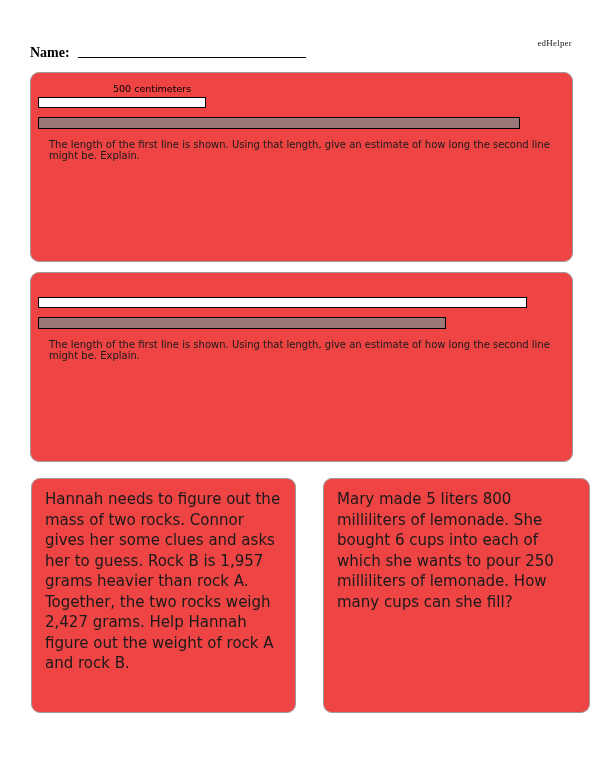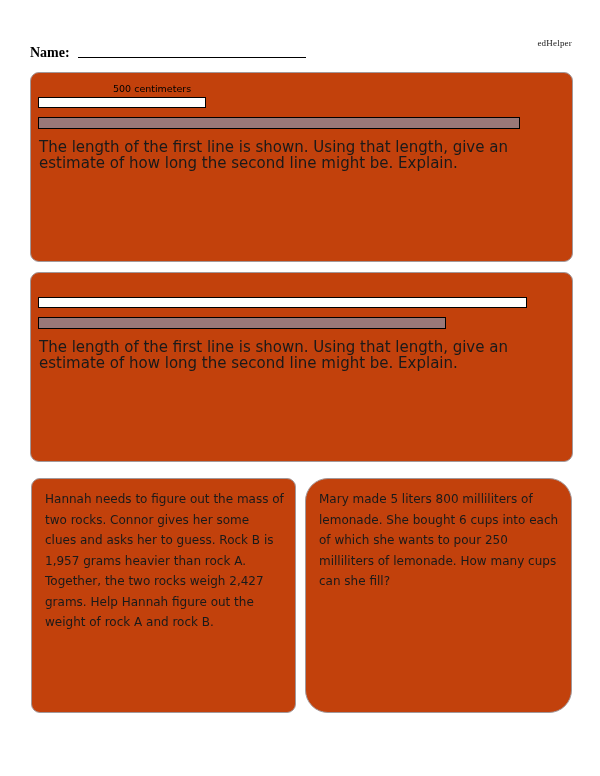--- a/index.html
+++ b/index.html
@@ -56,21 +56,21 @@
     margin-left: 8px;
     margin-bottom: 2px;
   }
 
   
   .qbox {
     position: absolute;
     box-sizing: border-box;
     border: 1.3px solid #a2989a;
     border-radius: 9px;
-    background: #c2410c;
+    background: #ef4444;
   }
 
   
   #box-1 { left: 30px; top: 72px;  width: 543px; height: 190px; }
   #box-2 { left: 30px; top: 272px; width: 543px; height: 190px; }
 
   .bar-label {
     position: absolute;
     font-family: "DejaVu Sans", sans-serif;
     font-size: 9.5px;
@@ -82,39 +82,39 @@
     position: absolute;
     box-sizing: border-box;
     border: 1.4px solid #000;
     height: 11px;
   }
   .bar.white { background: #ffffff; }
   .bar.brown { background: #9a7878; height: 12px; }
 
   .instructions {
     position: absolute;
-    left: 8px;
+    left: 18px;
     right: 10px;
     font-family: "DejaVu Sans", sans-serif;
-    font-size: 15px;
-    line-height: 16px;
+    font-size: 10px;
+    line-height: 11px;
     color: #1a1a1a;
   }
 
   
   #box-3 { left: 31px;  top: 478px; width: 265px; height: 235px; }
-  #box-4 { left: 305px; top: 478px; width: 267px; height: 235px; border-radius: 23px; }
+  #box-4 { left: 323px; top: 478px; width: 267px; height: 235px; }
 
   .wp-text {
     position: absolute;
     left: 13px;
     right: 11px;
     top: 10px;
     font-family: "DejaVu Sans", sans-serif;
-    font-size: 12px;
+    font-size: 15px;
     line-height: 20.5px;
     color: #1a1a1a;
   }
 </style>
 </head>
 <body>
 
 <div class="page">
 
   <div class="brand">edHelper</div>

